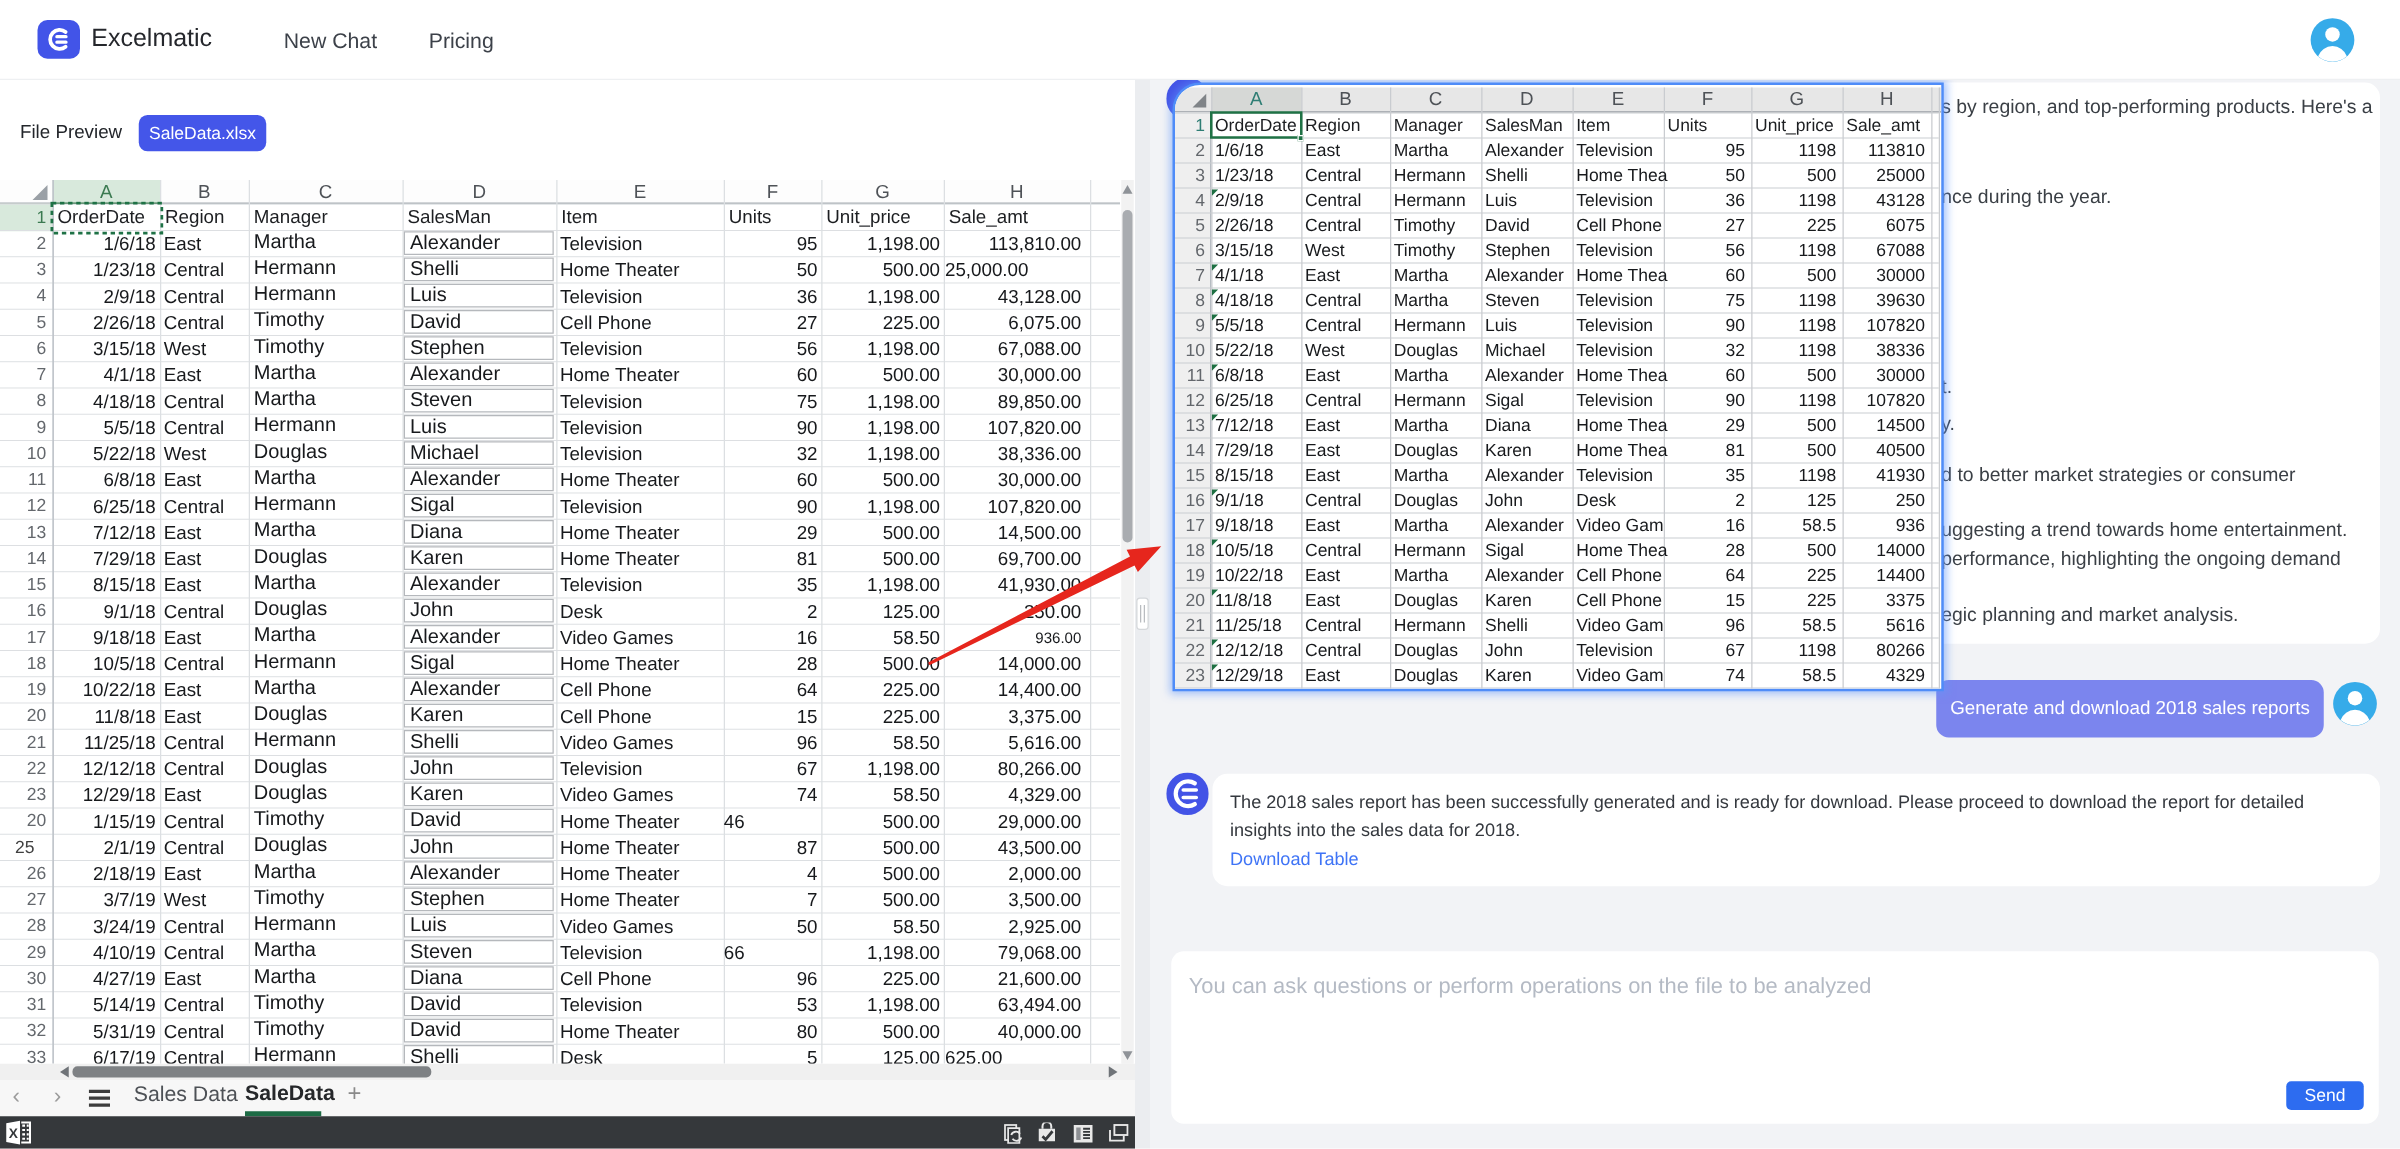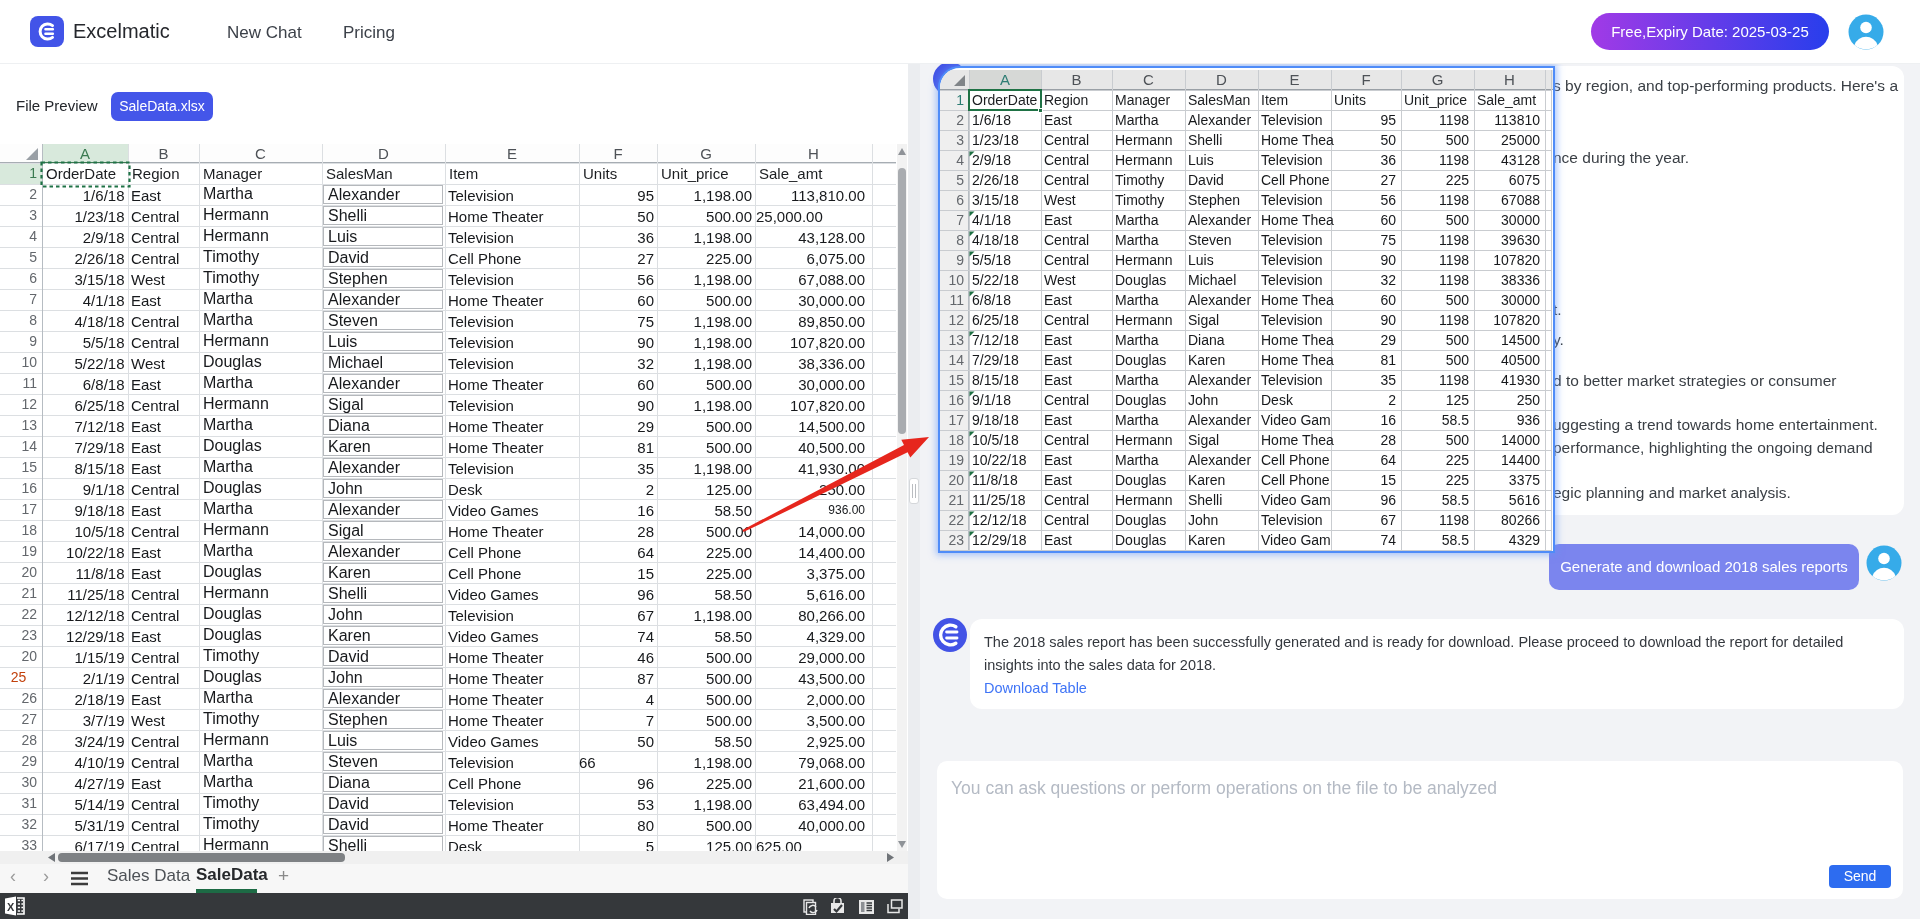--- a/index.html
+++ b/index.html
@@ -8,21 +8,20 @@
 </style></head><body>
 <div class="ab" style="left:0;top:0;width:1920px;height:64px;background:#fff;border-bottom:1px solid #eef0f2;z-index:30">
 <div class="ab" style="left:30px;top:16px;width:34px;height:31px;background:#4254e8;border-radius:8px"></div>
 <svg class="ab" style="left:38px;top:22px" width="19" height="19" viewBox="0 0 19 19">
       <path d="M14.5 3.6 A7.6 7.6 0 1 0 14.5 15.4" fill="none" stroke="#fff" stroke-width="3" stroke-linecap="round"></path>
       <path d="M7.5 7.3 H14.8 M7.5 11.7 H14.8" stroke="#fff" stroke-width="2.6" stroke-linecap="round"></path>
     </svg>
 <div class="ab nw" style="left:73px;top:20px;font-size:20px;font-weight:500;color:#25272c">Excelmatic</div>
 <div class="ab nw" style="left:227px;top:23px;font-size:17px;color:#3c4149">New Chat</div>
 <div class="ab nw" style="left:343px;top:23px;font-size:17px;color:#3c4149">Pricing</div>
-<div class="ab nw" style="left:1591px;top:13px;width:238px;height:37px;border-radius:19px;background:linear-gradient(90deg,#a13ae6,#283eec);color:#fff;font-size:15px;text-align:center;line-height:37px">Free,Expiry Date: 2025-03-25</div>
 <svg class="ab" style="left:1848px;top:14px" width="36" height="36" viewBox="0 0 36 36">
       <circle cx="18" cy="18" r="17.5" fill="#36abe9"></circle>
       <circle cx="18" cy="13.5" r="5.8" fill="#fff"></circle>
       <path d="M6.5 31 A12.2 12.2 0 0 1 29.5 31 A17.5 17.5 0 0 1 6.5 31" fill="#fff"></path>
     </svg>
 </div>
 <div class="ab nw" style="left:16px;top:97px;font-size:15px;color:#23262b">File Preview</div>
 <div class="ab nw" style="left:111px;top:92px;width:102px;height:29px;background:#4456e9;border-radius:7px;color:#fff;font-size:14px;text-align:center;line-height:29px">SaleData.xlsx</div>
 <div class="ab" style="left:0;top:144px;width:896px;height:707px;background:#fff;overflow:hidden">
 <div class="ab" style="left:0;top:0;width:896px;height:19px;background:#fdfdfd;border-bottom:1px solid #a7adb3"></div>
@@ -68,21 +67,21 @@
 <div class="ab nw" style="left:0;top:313px;width:37px;height:21px;text-align:right;font-size:14px;line-height:21px;color:#63676c">15</div>
 <div class="ab nw" style="left:0;top:334px;width:37px;height:21px;text-align:right;font-size:14px;line-height:21px;color:#63676c">16</div>
 <div class="ab nw" style="left:0;top:355px;width:37px;height:21px;text-align:right;font-size:14px;line-height:21px;color:#63676c">17</div>
 <div class="ab nw" style="left:0;top:376px;width:37px;height:21px;text-align:right;font-size:14px;line-height:21px;color:#63676c">18</div>
 <div class="ab nw" style="left:0;top:397px;width:37px;height:21px;text-align:right;font-size:14px;line-height:21px;color:#63676c">19</div>
 <div class="ab nw" style="left:0;top:418px;width:37px;height:21px;text-align:right;font-size:14px;line-height:21px;color:#63676c">20</div>
 <div class="ab nw" style="left:0;top:439px;width:37px;height:21px;text-align:right;font-size:14px;line-height:21px;color:#63676c">21</div>
 <div class="ab nw" style="left:0;top:460px;width:37px;height:21px;text-align:right;font-size:14px;line-height:21px;color:#63676c">22</div>
 <div class="ab nw" style="left:0;top:481px;width:37px;height:21px;text-align:right;font-size:14px;line-height:21px;color:#63676c">23</div>
 <div class="ab nw" style="left:0;top:502px;width:37px;height:21px;text-align:right;font-size:14px;line-height:21px;color:#63676c">20</div>
-<div class="ab nw" style="left:0;top:523px;width:37px;height:21px;text-align:center;font-size:14px;line-height:21px;color:#c2410c">25</div>
+<div class="ab nw" style="left:12px;top:523px;width:37px;height:21px;text-align:left;font-size:14px;line-height:21px;color:#404040">25</div>
 <div class="ab nw" style="left:0;top:544px;width:37px;height:21px;text-align:right;font-size:14px;line-height:21px;color:#63676c">26</div>
 <div class="ab nw" style="left:0;top:565px;width:37px;height:21px;text-align:right;font-size:14px;line-height:21px;color:#63676c">27</div>
 <div class="ab nw" style="left:0;top:586px;width:37px;height:21px;text-align:right;font-size:14px;line-height:21px;color:#63676c">28</div>
 <div class="ab nw" style="left:0;top:607px;width:37px;height:21px;text-align:right;font-size:14px;line-height:21px;color:#63676c">29</div>
 <div class="ab nw" style="left:0;top:628px;width:37px;height:21px;text-align:right;font-size:14px;line-height:21px;color:#63676c">30</div>
 <div class="ab nw" style="left:0;top:649px;width:37px;height:21px;text-align:right;font-size:14px;line-height:21px;color:#63676c">31</div>
 <div class="ab nw" style="left:0;top:670px;width:37px;height:21px;text-align:right;font-size:14px;line-height:21px;color:#63676c">32</div>
 <div class="ab nw" style="left:0;top:691px;width:37px;height:21px;text-align:right;font-size:14px;line-height:21px;color:#63676c">33</div>
 <div class="ab nw" style="left:46px;top:19px;font-size:15px;line-height:21px;color:#1c1e21">OrderDate</div>
 <div class="ab nw" style="left:132px;top:19px;font-size:15px;line-height:21px;color:#1c1e21">Region</div>
@@ -191,21 +190,21 @@
 <div class="ab nw" style="left:579px;top:272px;width:75px;text-align:right;font-size:15px;line-height:21px;color:#17191c">29</div>
 <div class="ab nw" style="left:658px;top:272px;width:94px;text-align:right;font-size:15px;line-height:21px;color:#17191c">500.00</div>
 <div class="ab nw" style="left:756px;top:272px;width:109px;text-align:right;font-size:15px;line-height:21px;color:#17191c">14,500.00</div>
 <div class="ab nw" style="left:39.5px;top:293px;width:85px;text-align:right;font-size:15px;line-height:21px;color:#17191c">7/29/18</div>
 <div class="ab nw" style="left:131px;top:293px;font-size:15px;line-height:21px;color:#17191c">East</div>
 <div class="ab nw" style="left:203px;top:293px;font-size:16px;line-height:18px;color:#17191c">Douglas</div>
 <div class="ab" style="left:323px;top:293px;width:120px;height:19px;border:1px solid #b5b8bc;background:#fff;font-size:16px;line-height:17px;color:#17191c;padding-left:4px;white-space:nowrap">Karen</div>
 <div class="ab nw" style="left:448px;top:293px;font-size:15px;line-height:21px;color:#17191c">Home Theater</div>
 <div class="ab nw" style="left:579px;top:293px;width:75px;text-align:right;font-size:15px;line-height:21px;color:#17191c">81</div>
 <div class="ab nw" style="left:658px;top:293px;width:94px;text-align:right;font-size:15px;line-height:21px;color:#17191c">500.00</div>
-<div class="ab nw" style="left:756px;top:293px;width:109px;text-align:right;font-size:15px;line-height:21px;color:#17191c">40,500.00</div>
+<div class="ab nw" style="left:756px;top:293px;width:109px;text-align:right;font-size:15px;line-height:21px;color:#17191c">69,700.00</div>
 <div class="ab nw" style="left:39.5px;top:314px;width:85px;text-align:right;font-size:15px;line-height:21px;color:#17191c">8/15/18</div>
 <div class="ab nw" style="left:131px;top:314px;font-size:15px;line-height:21px;color:#17191c">East</div>
 <div class="ab nw" style="left:203px;top:314px;font-size:16px;line-height:18px;color:#17191c">Martha</div>
 <div class="ab" style="left:323px;top:314px;width:120px;height:19px;border:1px solid #b5b8bc;background:#fff;font-size:16px;line-height:17px;color:#17191c;padding-left:4px;white-space:nowrap">Alexander</div>
 <div class="ab nw" style="left:448px;top:314px;font-size:15px;line-height:21px;color:#17191c">Television</div>
 <div class="ab nw" style="left:579px;top:314px;width:75px;text-align:right;font-size:15px;line-height:21px;color:#17191c">35</div>
 <div class="ab nw" style="left:658px;top:314px;width:94px;text-align:right;font-size:15px;line-height:21px;color:#17191c">1,198.00</div>
 <div class="ab nw" style="left:756px;top:314px;width:109px;text-align:right;font-size:15px;line-height:21px;color:#17191c">41,930.00</div>
 <div class="ab nw" style="left:39.5px;top:335px;width:85px;text-align:right;font-size:15px;line-height:21px;color:#17191c">9/1/18</div>
 <div class="ab nw" style="left:131px;top:335px;font-size:15px;line-height:21px;color:#17191c">Central</div>
@@ -269,21 +268,21 @@
 <div class="ab" style="left:323px;top:482px;width:120px;height:19px;border:1px solid #b5b8bc;background:#fff;font-size:16px;line-height:17px;color:#17191c;padding-left:4px;white-space:nowrap">Karen</div>
 <div class="ab nw" style="left:448px;top:482px;font-size:15px;line-height:21px;color:#17191c">Video Games</div>
 <div class="ab nw" style="left:579px;top:482px;width:75px;text-align:right;font-size:15px;line-height:21px;color:#17191c">74</div>
 <div class="ab nw" style="left:658px;top:482px;width:94px;text-align:right;font-size:15px;line-height:21px;color:#17191c">58.50</div>
 <div class="ab nw" style="left:756px;top:482px;width:109px;text-align:right;font-size:15px;line-height:21px;color:#17191c">4,329.00</div>
 <div class="ab nw" style="left:39.5px;top:503px;width:85px;text-align:right;font-size:15px;line-height:21px;color:#17191c">1/15/19</div>
 <div class="ab nw" style="left:131px;top:503px;font-size:15px;line-height:21px;color:#17191c">Central</div>
 <div class="ab nw" style="left:203px;top:503px;font-size:16px;line-height:18px;color:#17191c">Timothy</div>
 <div class="ab" style="left:323px;top:503px;width:120px;height:19px;border:1px solid #b5b8bc;background:#fff;font-size:16px;line-height:17px;color:#17191c;padding-left:4px;white-space:nowrap">David</div>
 <div class="ab nw" style="left:448px;top:503px;font-size:15px;line-height:21px;color:#17191c">Home Theater</div>
-<div class="ab nw" style="left:579px;top:503px;width:75px;text-align:right;font-size:15px;line-height:21px;color:#17191c">46</div>
+<div class="ab nw" style="left:579px;top:503px;width:75px;text-align:left;font-size:15px;line-height:21px;color:#17191c">46</div>
 <div class="ab nw" style="left:658px;top:503px;width:94px;text-align:right;font-size:15px;line-height:21px;color:#17191c">500.00</div>
 <div class="ab nw" style="left:756px;top:503px;width:109px;text-align:right;font-size:15px;line-height:21px;color:#17191c">29,000.00</div>
 <div class="ab nw" style="left:39.5px;top:524px;width:85px;text-align:right;font-size:15px;line-height:21px;color:#17191c">2/1/19</div>
 <div class="ab nw" style="left:131px;top:524px;font-size:15px;line-height:21px;color:#17191c">Central</div>
 <div class="ab nw" style="left:203px;top:524px;font-size:16px;line-height:18px;color:#17191c">Douglas</div>
 <div class="ab" style="left:323px;top:524px;width:120px;height:19px;border:1px solid #b5b8bc;background:#fff;font-size:16px;line-height:17px;color:#17191c;padding-left:4px;white-space:nowrap">John</div>
 <div class="ab nw" style="left:448px;top:524px;font-size:15px;line-height:21px;color:#17191c">Home Theater</div>
 <div class="ab nw" style="left:579px;top:524px;width:75px;text-align:right;font-size:15px;line-height:21px;color:#17191c">87</div>
 <div class="ab nw" style="left:658px;top:524px;width:94px;text-align:right;font-size:15px;line-height:21px;color:#17191c">500.00</div>
 <div class="ab nw" style="left:756px;top:524px;width:109px;text-align:right;font-size:15px;line-height:21px;color:#17191c">43,500.00</div>

